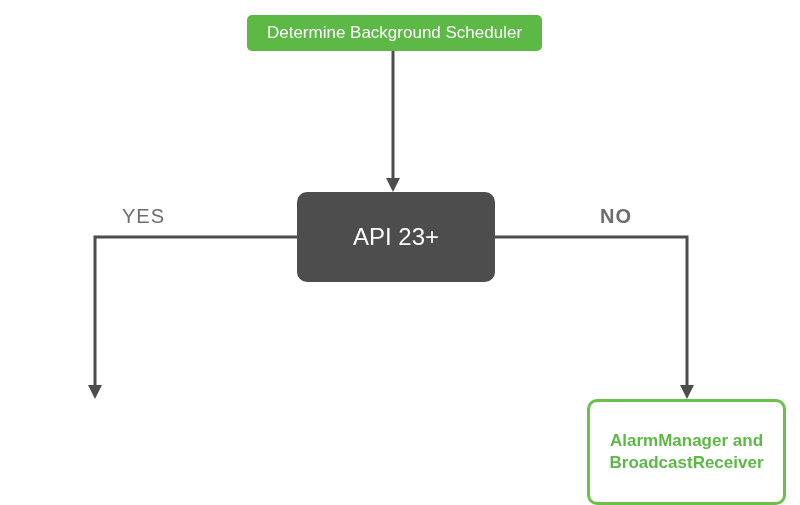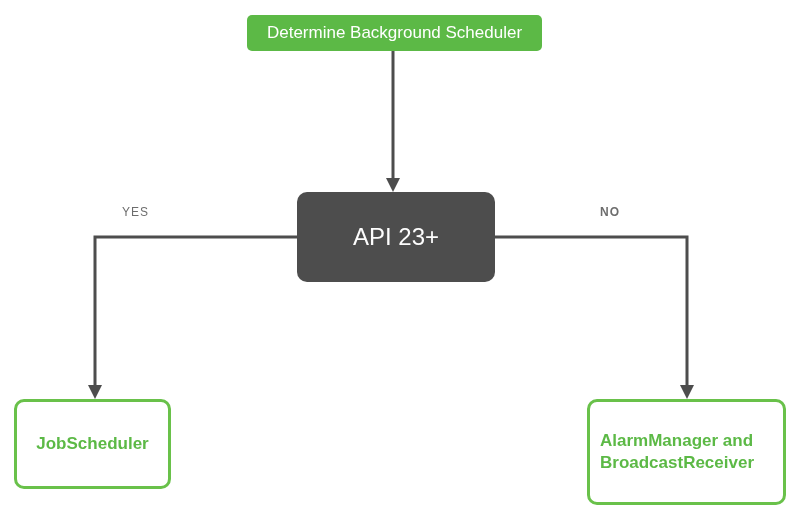--- a/index.html
+++ b/index.html
@@ -22,21 +22,21 @@
     width: 800px;
     height: 505px;
     z-index: 1;
   }
   .node {
     position: absolute;
     z-index: 2;
     display: flex;
     align-items: center;
     justify-content: center;
-    text-align: left;
+    text-align: center;
     box-sizing: border-box;
   }
   .node-start {
     left: 247px;
     top: 15px;
     width: 295px;
     height: 36px;
     background: #5cb946;
     border-radius: 5px;
     color: #ffffff;
@@ -72,21 +72,21 @@
   .node-result-no {
     left: 587px;
     top: 399px;
     width: 199px;
     height: 106px;
   }
   .edge-label {
     position: absolute;
     z-index: 2;
     color: #6d6d6d;
-    font-size: 12px;
+    font-size: 20px;
     letter-spacing: 1px;
   }
   .edge-label-yes {
     left: 122px;
     top: 205px;
   }
   .edge-label-no {
     left: 600px;
     top: 205px;
     font-weight: bold;
@@ -111,17 +111,16 @@
   </svg>
 
   <div class="node node-start">Determine Background Scheduler</div>
 
   <div class="node node-decision">API 23+</div>
 
   <div class="edge-label edge-label-yes">YES</div>
 
   <div class="edge-label edge-label-no">NO</div>
 
-  <div class="node node-result node-result-yes">JobScheduler</div>
 
   <div class="node node-result node-result-no">AlarmManager and BroadcastReceiver</div>
 
 </div>
 
 </body></html>

